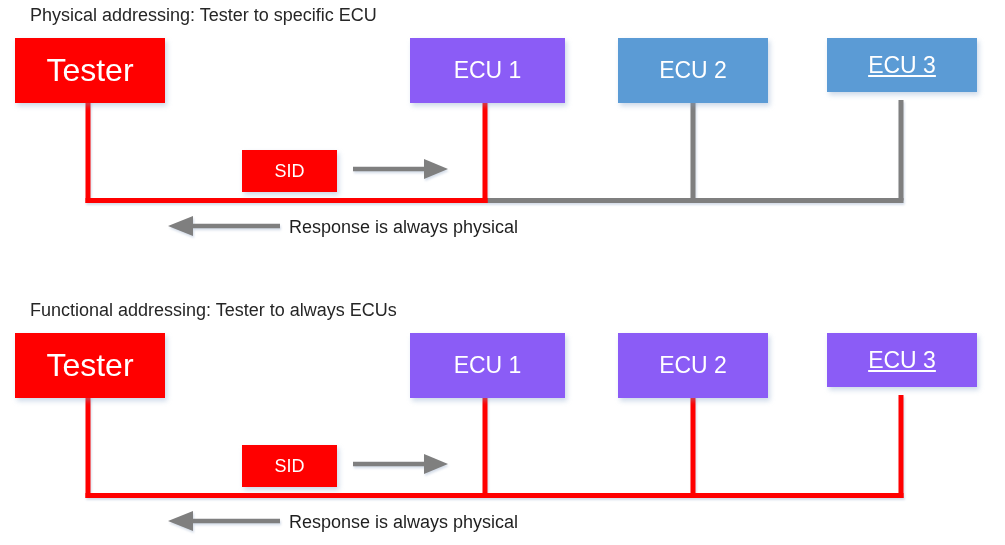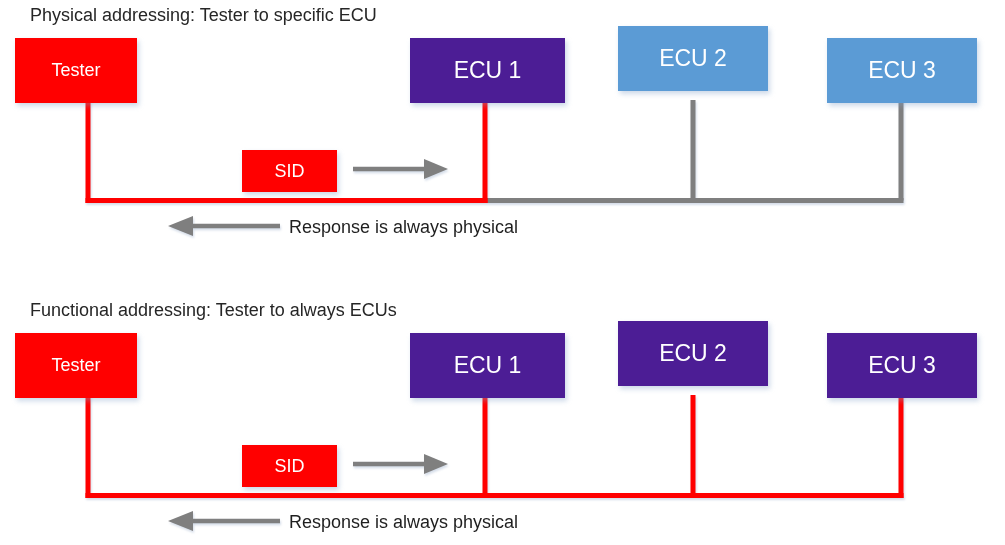--- a/index.html
+++ b/index.html
@@ -32,27 +32,27 @@
   .gray-a { stroke:#7F7F7F; stroke-width:4.5; }
   .gray-f { fill:#7F7F7F; }
 
   .box {
     position:absolute;
     display:flex; align-items:center; justify-content:center;
     color:#ffffff; white-space:nowrap;
     box-shadow: 2px 3px 5px rgba(130,160,200,0.40);
   }
   .red   { background:#FF0000; }
-  .green { background:#4c1d95; }
+  .green { background:#8b5cf6; }
   .blue  { background:#5B9BD5; }
 
-  .tester { left:15px;  top:38px; width:122px; height:65px; font-size:18px; }
+  .tester { left:15px;  top:38px; width:150px; height:65px; font-size:32px; }
   .ecu1   { left:410px; top:38px; width:155px; height:65px; font-size:23px; }
-  .ecu2   { left:618px; top:26px; width:150px; height:65px; font-size:23px; }
-  .ecu3   { left:827px; top:38px; width:150px; height:65px; font-size:23px; }
+  .ecu2   { left:618px; top:38px; width:150px; height:65px; font-size:23px; }
+  .ecu3   { left:827px; top:38px; width:150px; height:54px; font-size:23px;text-decoration:underline; }
   .sid    { left:242px; top:150px; width:95px; height:42px; font-size:18px; }
 
   .response {
     position:absolute; left:289px; top:216px;
     font-size:18px; line-height:22px; color:#1f1f1f;
     white-space:nowrap;
   }
 </style>
 </head>
 <body>

